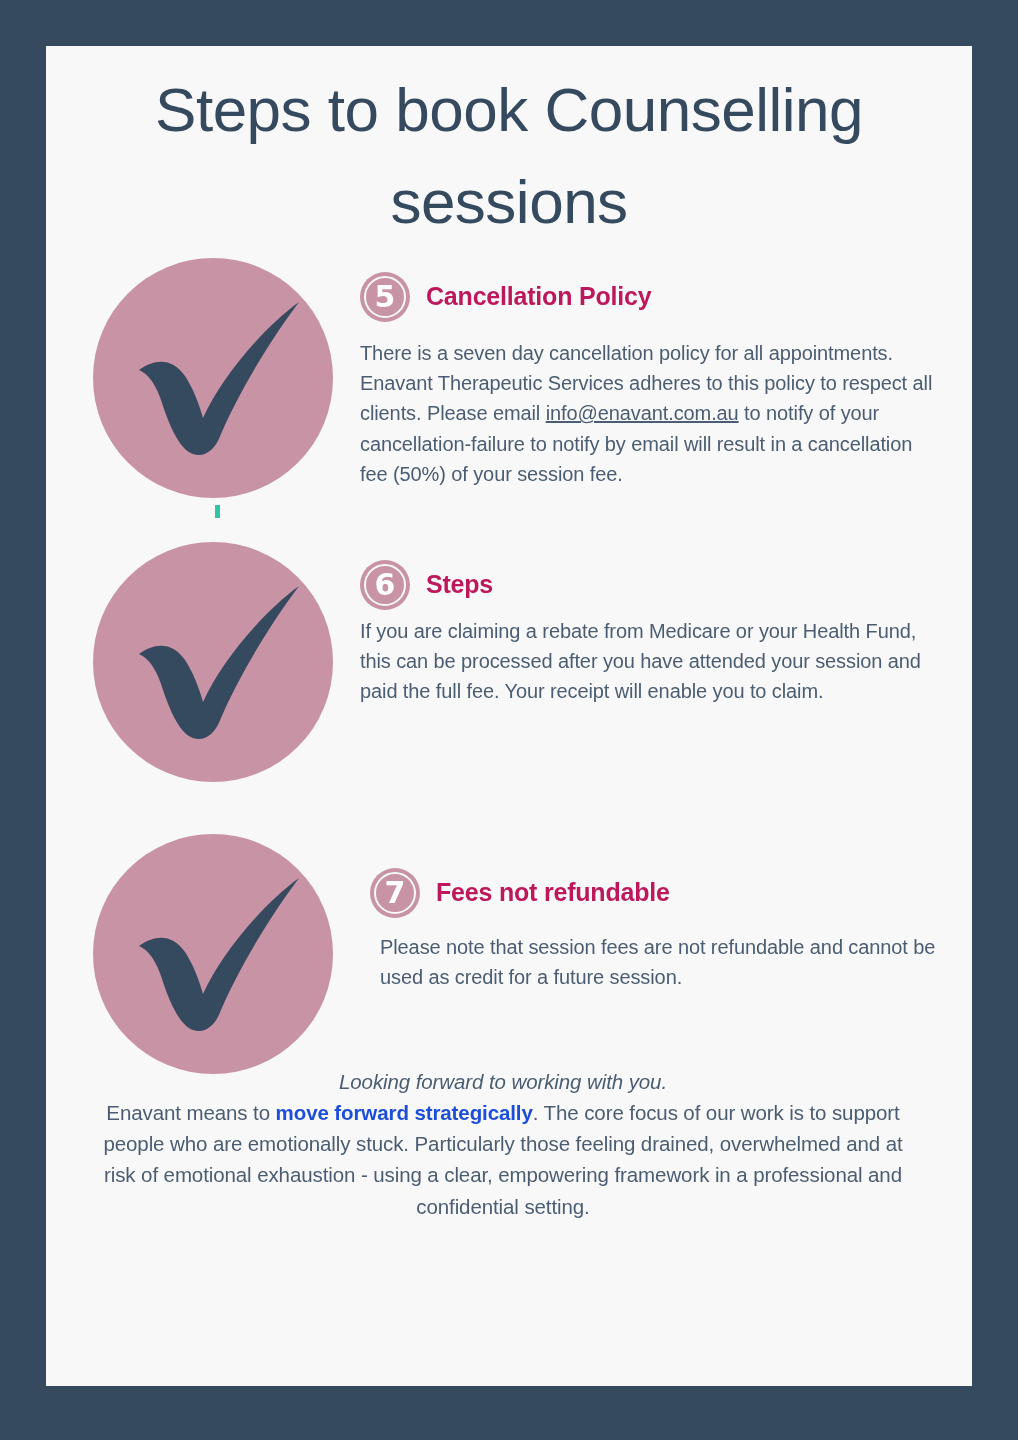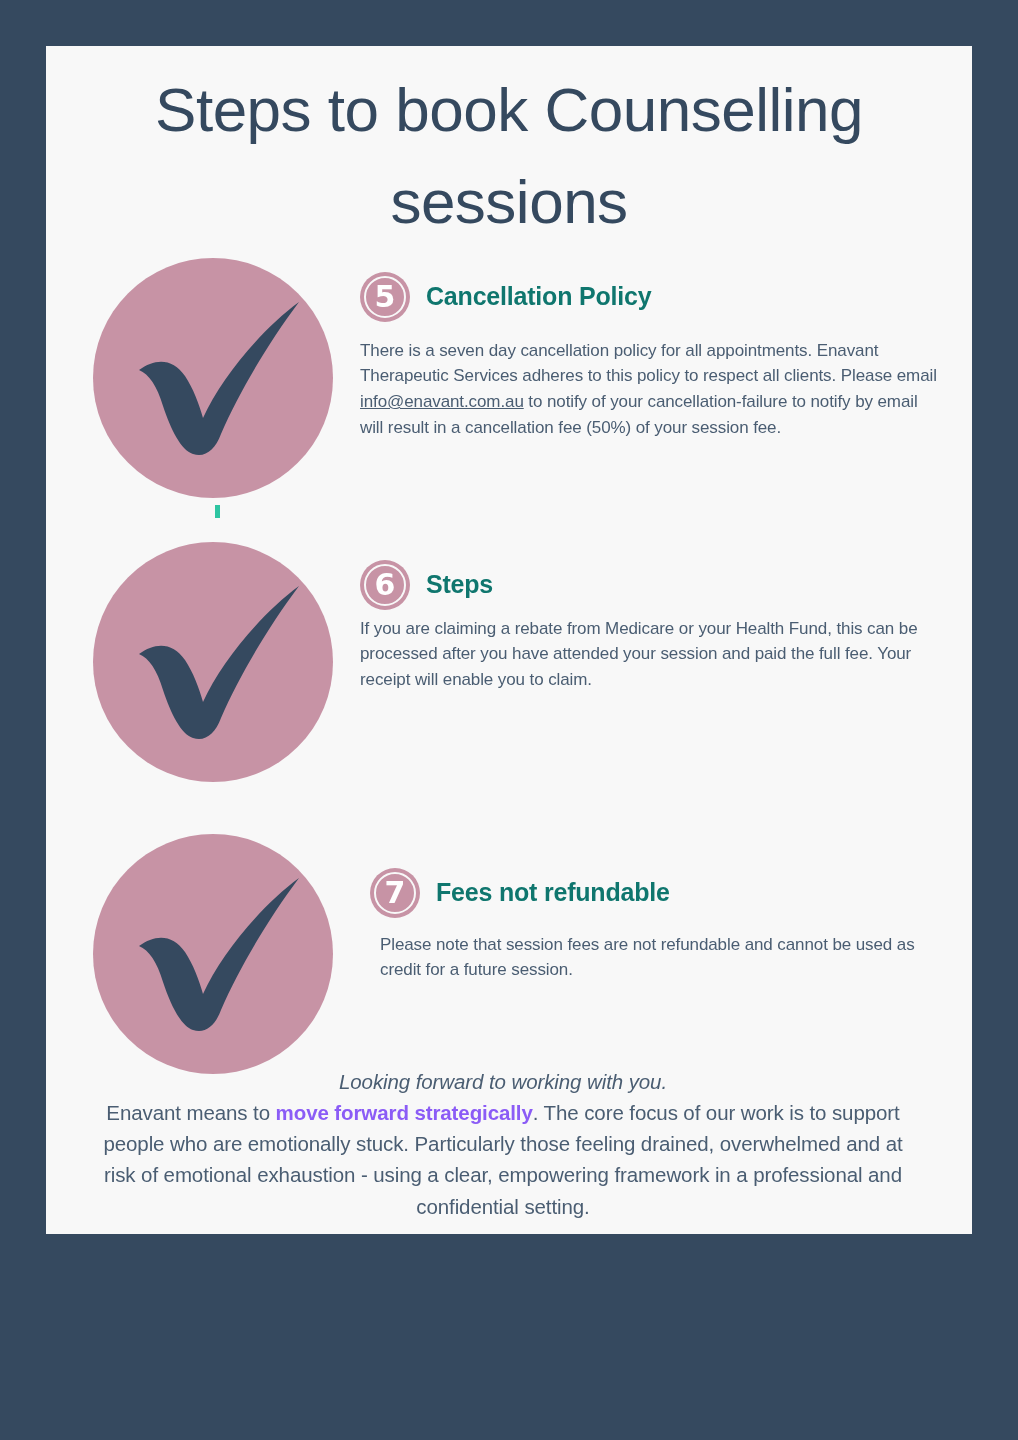--- a/index.html
+++ b/index.html
@@ -11,21 +11,21 @@
     height: 1440px;
     background: #35495f;
     font-family: "Liberation Sans", sans-serif;
     overflow: hidden;
   }
   .poster {
     position: absolute;
     left: 46px;
     top: 46px;
     width: 926px;
-    height: 1188px;
+    height: 1340px;
     background: #f8f8f8;
     overflow: hidden;
   }
   .title {
     margin: 0;
     padding: 18px 40px 0 40px;
     text-align: center;
     font-size: 62px;
     line-height: 1.48;
     font-weight: 400;
@@ -102,26 +102,26 @@
     color: #ffffff;
     font-size: 30px;
     font-weight: 700;
     line-height: 1;
     font-family: "DejaVu Sans", sans-serif;
   }
   .section-heading {
     margin: 0;
     font-size: 25px;
     font-weight: 700;
-    color: #0f766e;
+    color: #be185d;
     letter-spacing: -0.2px;
   }
   .section-body {
     margin: 16px 0 0 0;
-    font-size: 17px;
+    font-size: 20px;
     line-height: 1.52;
     color: #4a5d72;
     letter-spacing: -0.1px;
   }
   .section-body a.email {
     color: #4a5d72;
     text-decoration: underline;
   }
   
   .sec5 .body-block { left: 314px; top: 14px; width: 578px; }
@@ -143,21 +143,21 @@
     font-size: 20.5px;
     line-height: 1.52;
     color: #4a5d72;
     letter-spacing: -0.1px;
   }
   .footer .lead {
     font-style: italic;
   }
   .footer b {
     font-weight: 700;
-    color: #8b5cf6;
+    color: #1d4ed8;
   }
 </style>
 </head>
 <body>
 
 <div class="poster">
 
   <h1 class="title">Steps to book Counselling sessions</h1>
 
   <div class="sections">

